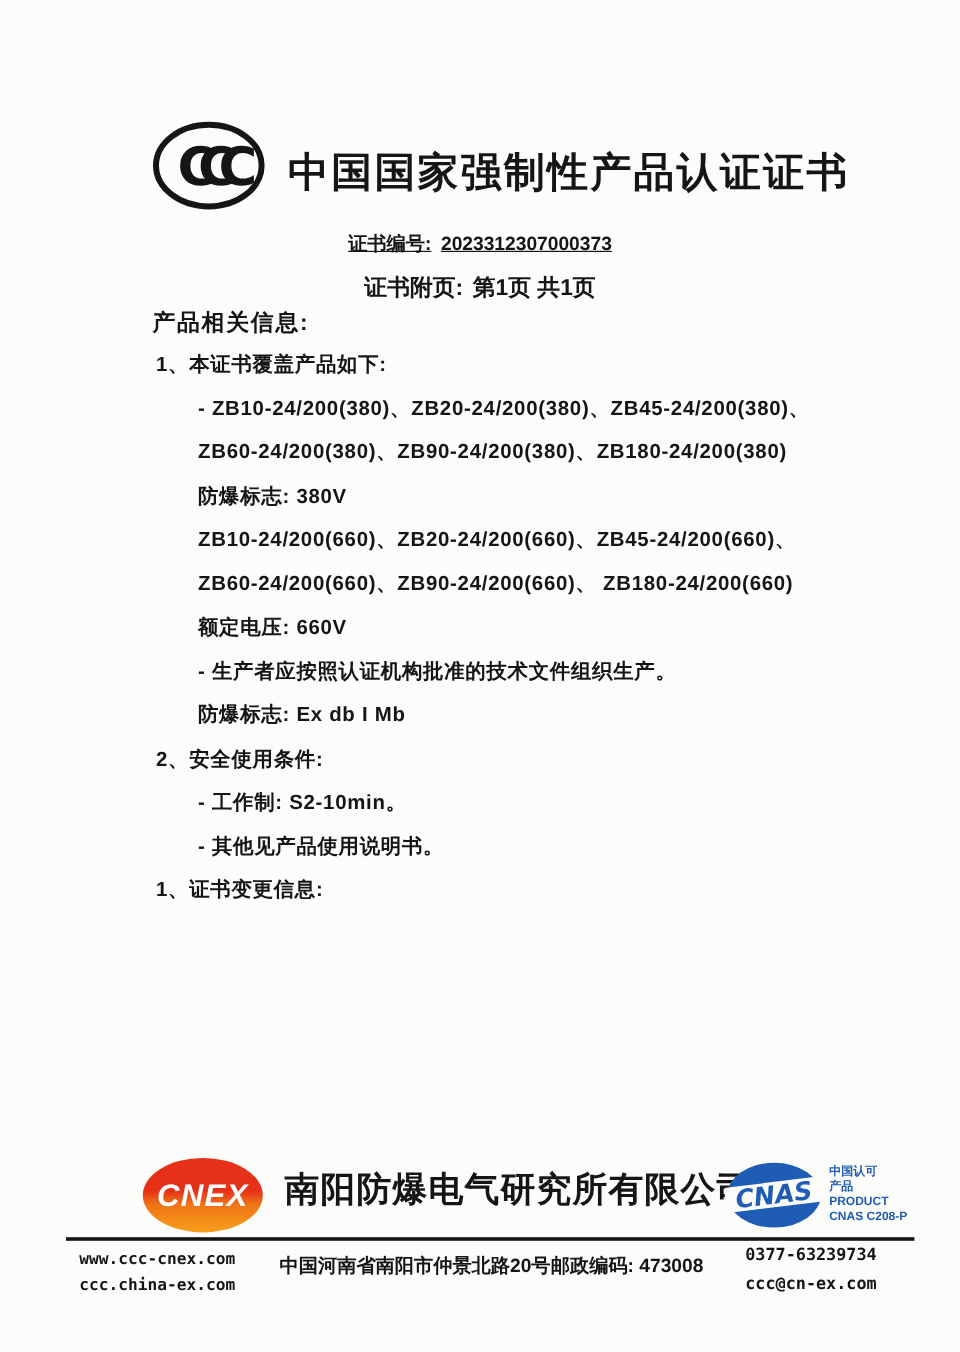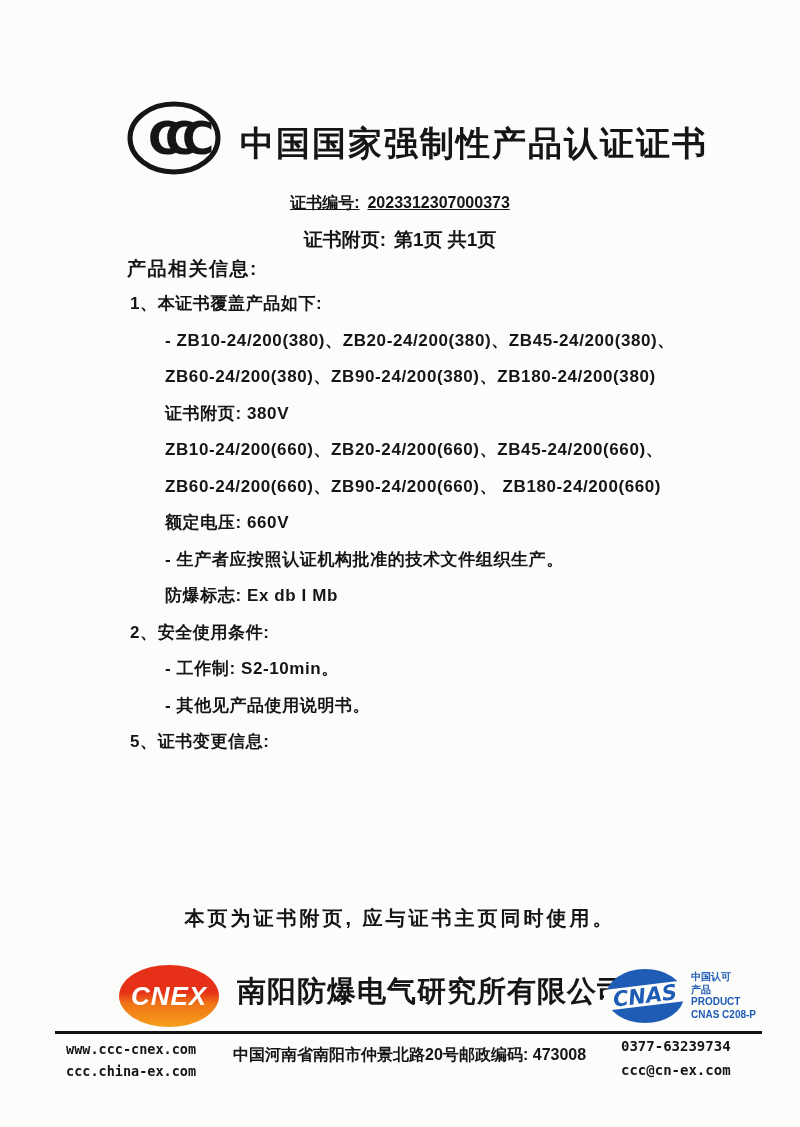--- a/index.html
+++ b/index.html
@@ -77,33 +77,32 @@
   <div class="cert-line cert-attach">
     <span class="lbl">证书附页:</span><span>第1页 共1页</span>
   </div>
 
   <div class="section-title">产品相关信息:</div>
 
   <div class="body-lines">
     <div class="bline i1">1、本证书覆盖产品如下:</div>
     <div class="bline i2">- ZB10-24/200(380)、ZB20-24/200(380)、ZB45-24/200(380)、</div>
     <div class="bline i2">ZB60-24/200(380)、ZB90-24/200(380)、ZB180-24/200(380)</div>
-    <div class="bline i2">证书附页: 380V</div>
+    <div class="bline i2">防爆标志: 380V</div>
     <div class="bline i2">ZB10-24/200(660)、ZB20-24/200(660)、ZB45-24/200(660)、</div>
     <div class="bline i2">ZB60-24/200(660)、ZB90-24/200(660)、 ZB180-24/200(660)</div>
     <div class="bline i2">额定电压: 660V</div>
     <div class="bline i2">- 生产者应按照认证机构批准的技术文件组织生产。</div>
     <div class="bline i2">防爆标志: Ex db I Mb</div>
     <div class="bline i1">2、安全使用条件:</div>
     <div class="bline i2">- 工作制: S2-10min。</div>
     <div class="bline i2">- 其他见产品使用说明书。</div>
-    <div class="bline i1">5、证书变更信息:</div>
+    <div class="bline i1">1、证书变更信息:</div>
   </div>
 
-  <div class="page-note">本页为证书附页, 应与证书主页同时使用。</div>
 
   <div class="cnex-logo">
     <span>CNEX</span>
   </div>
 
   <div class="company">南阳防爆电气研究所有限公司</div>
 
   <div class="cnas-wrap">
     <svg width="82" height="60" viewBox="0 0 82 60">
       <ellipse cx="41" cy="30" rx="39" ry="27" fill="#1f5cb5"></ellipse>

